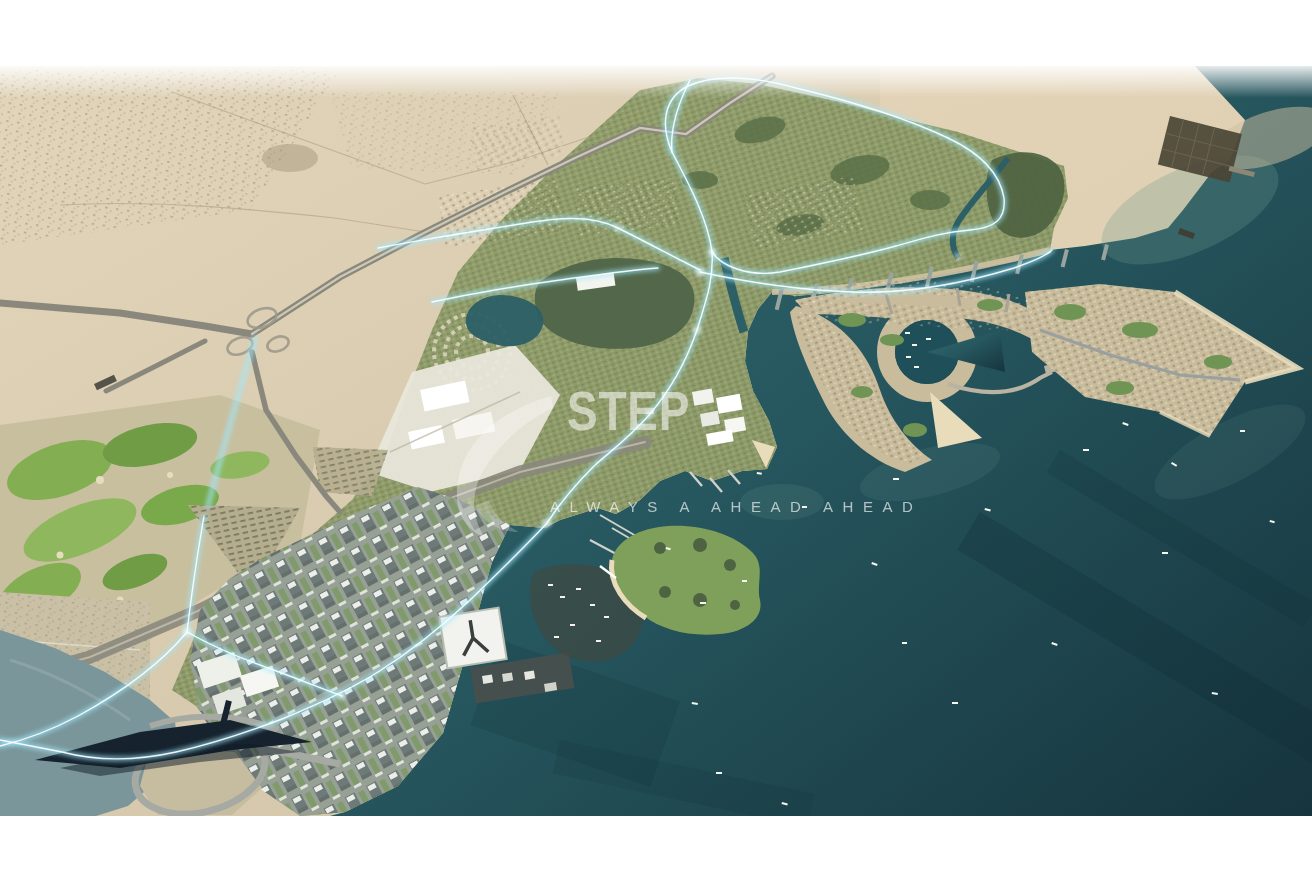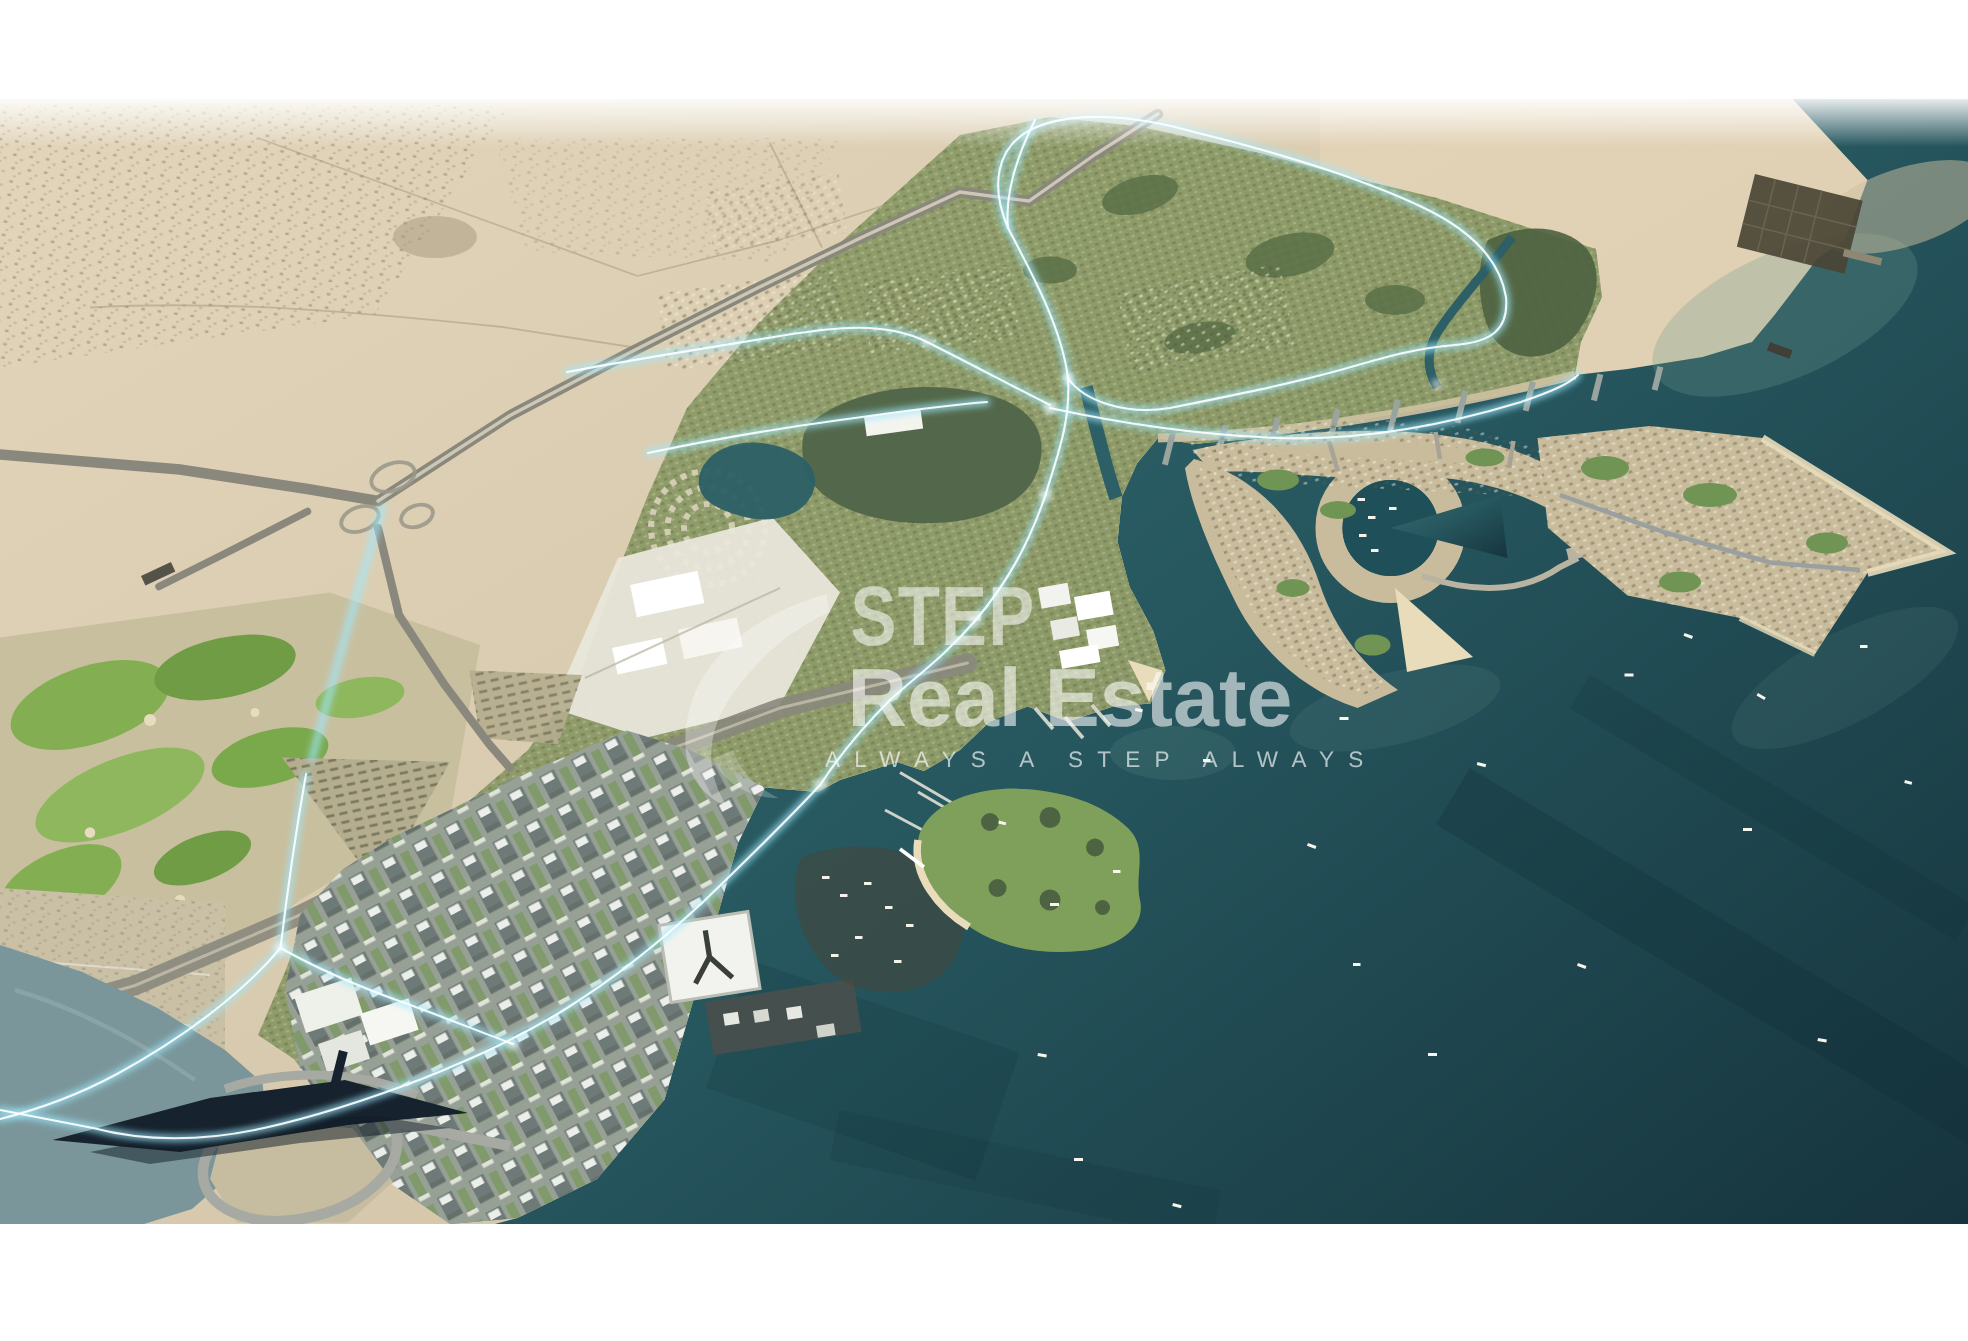--- a/index.html
+++ b/index.html
@@ -439,16 +439,15 @@
 </svg>
 
 <div class="wm">
   <div class="wm-swoosh">
     <svg width="160" height="150" viewBox="0 0 160 150">
       <path d="M128,10 C66,28 32,66 34,112 C35,130 44,144 62,152 C46,128 48,100 66,76 C82,54 100,36 130,22 Z" fill="#ffffff" opacity="0.32"></path>
       <path d="M52,120 C60,136 76,146 96,146 C80,138 70,128 66,114 Z" fill="#ffffff" opacity="0.22"></path>
     </svg>
   </div>
   <div class="wm-line1">STEP</div>
-  <div class="wm-line2">Real Estate</div>
-  <div class="wm-tagline">ALWAYS A STEP ALWAYS</div>
+  <div class="wm-tagline">ALWAYS A AHEAD AHEAD</div>
 </div>
 </div>
 
 </body></html>

